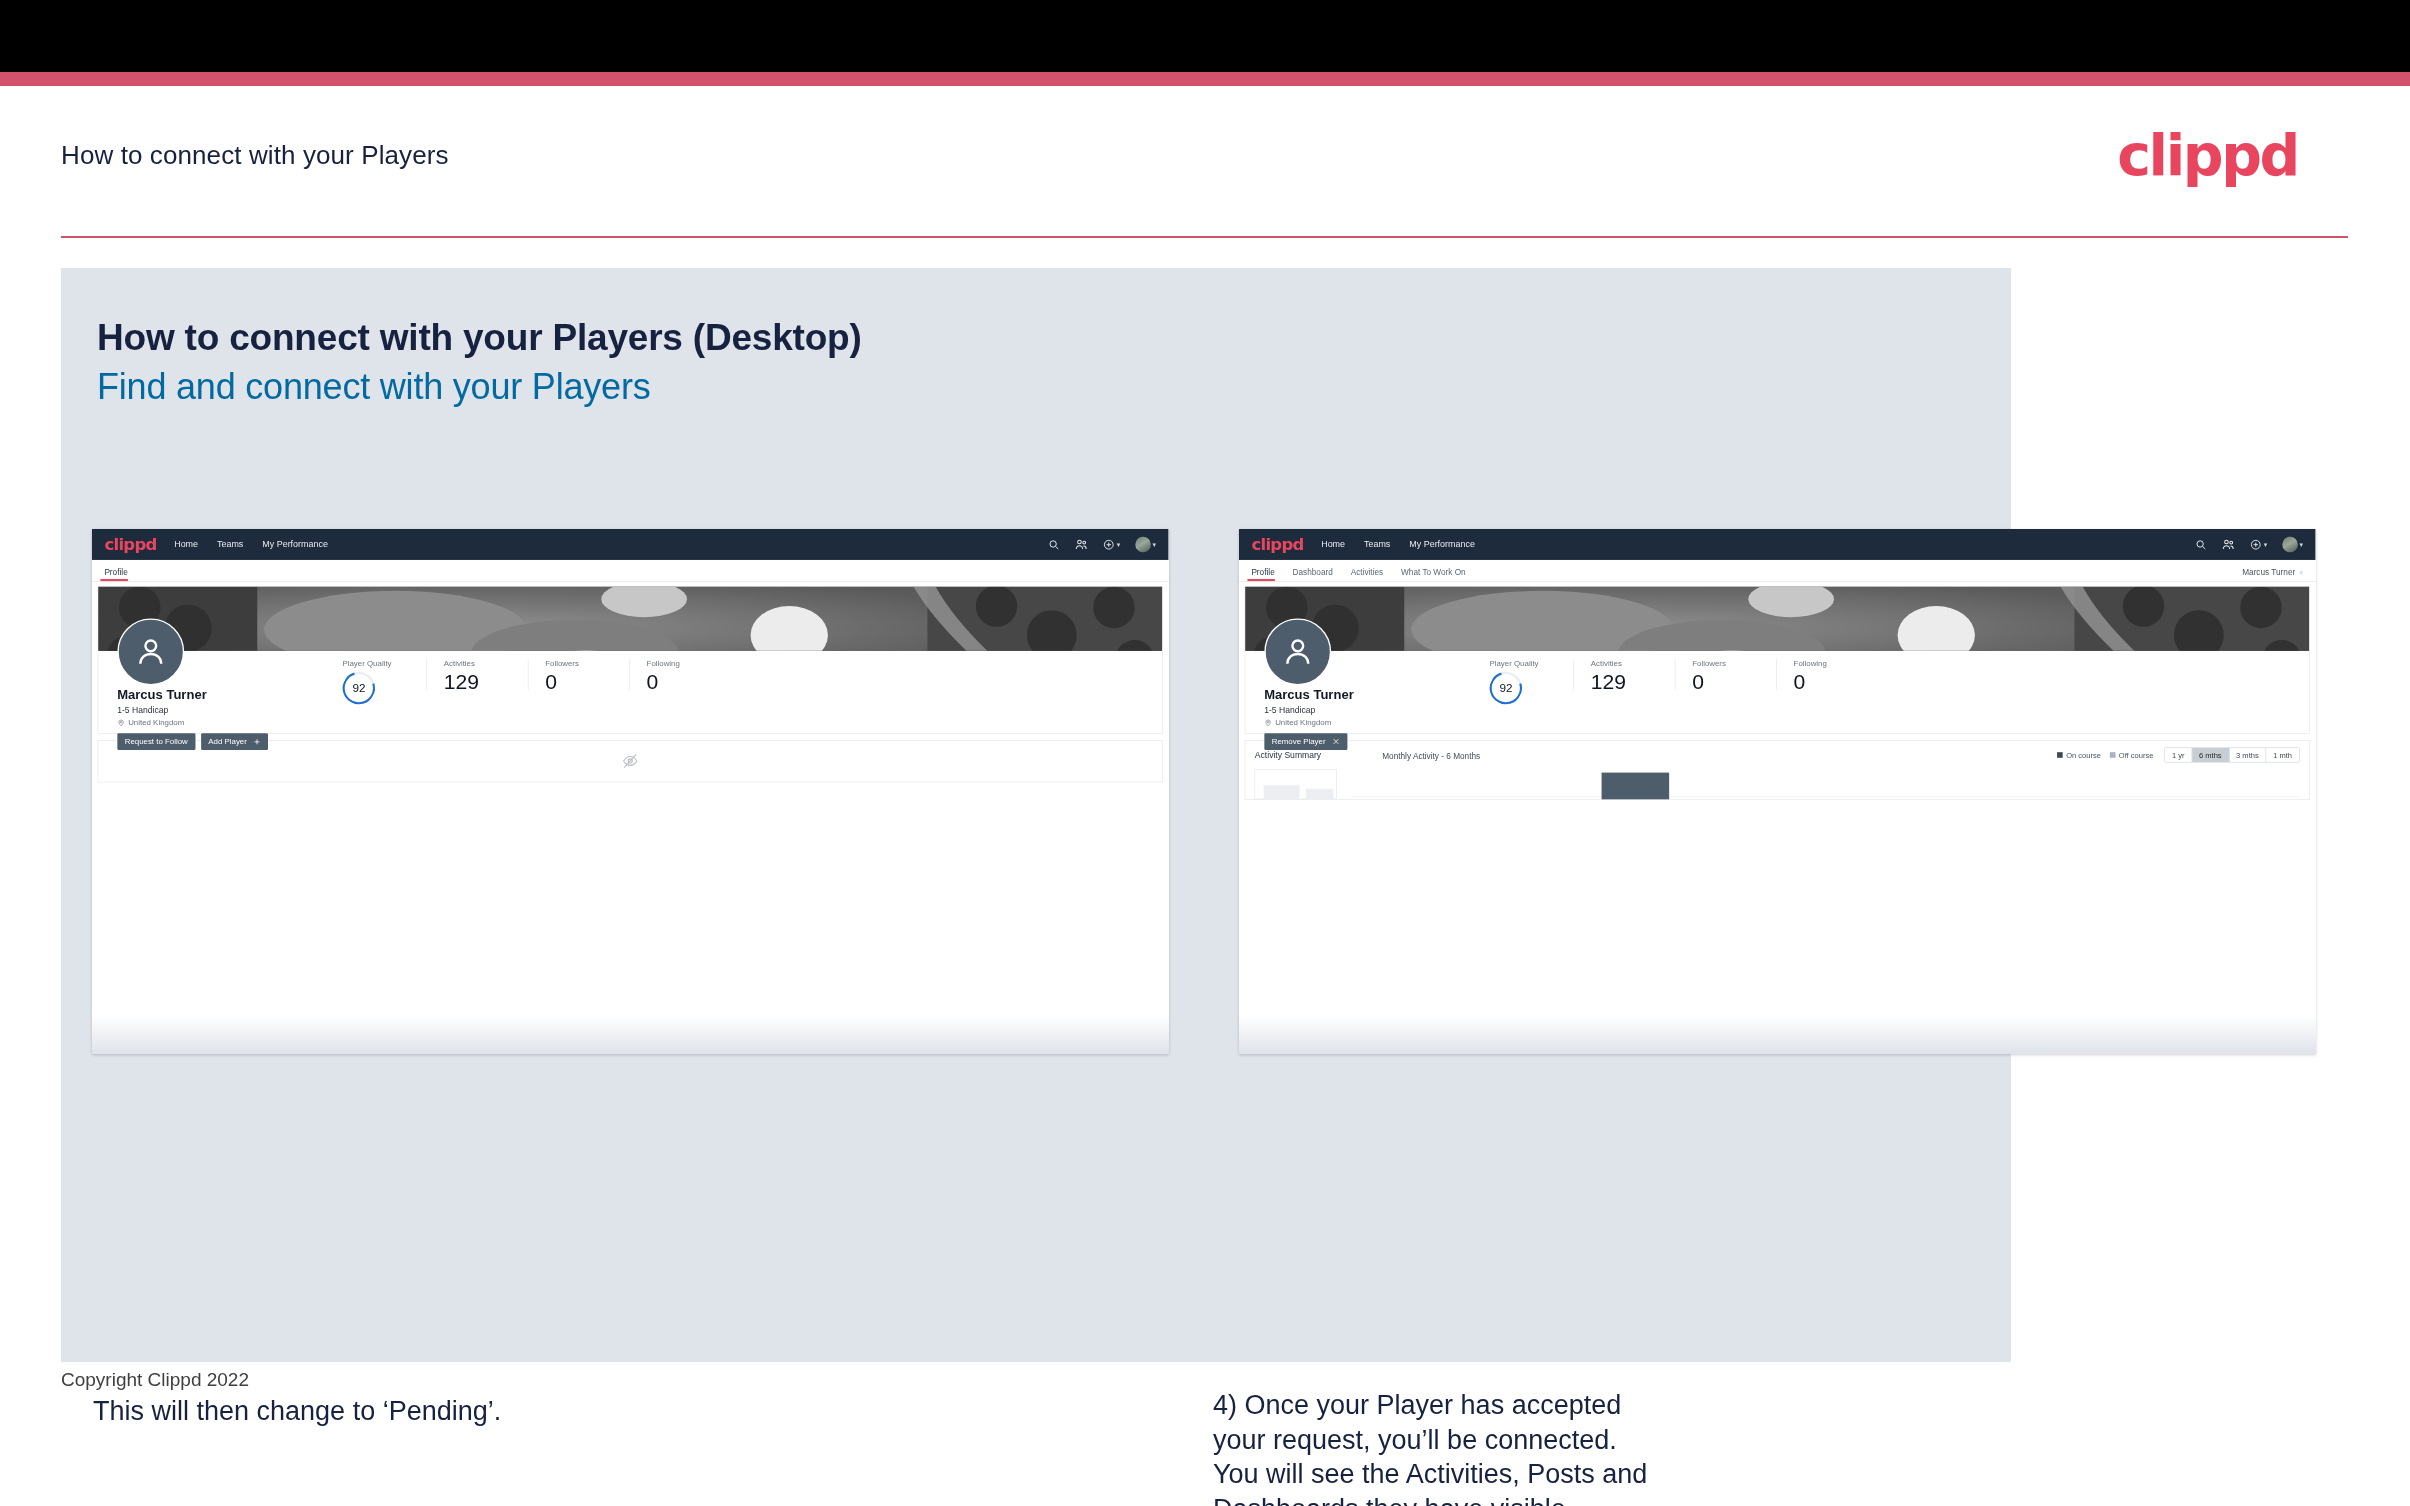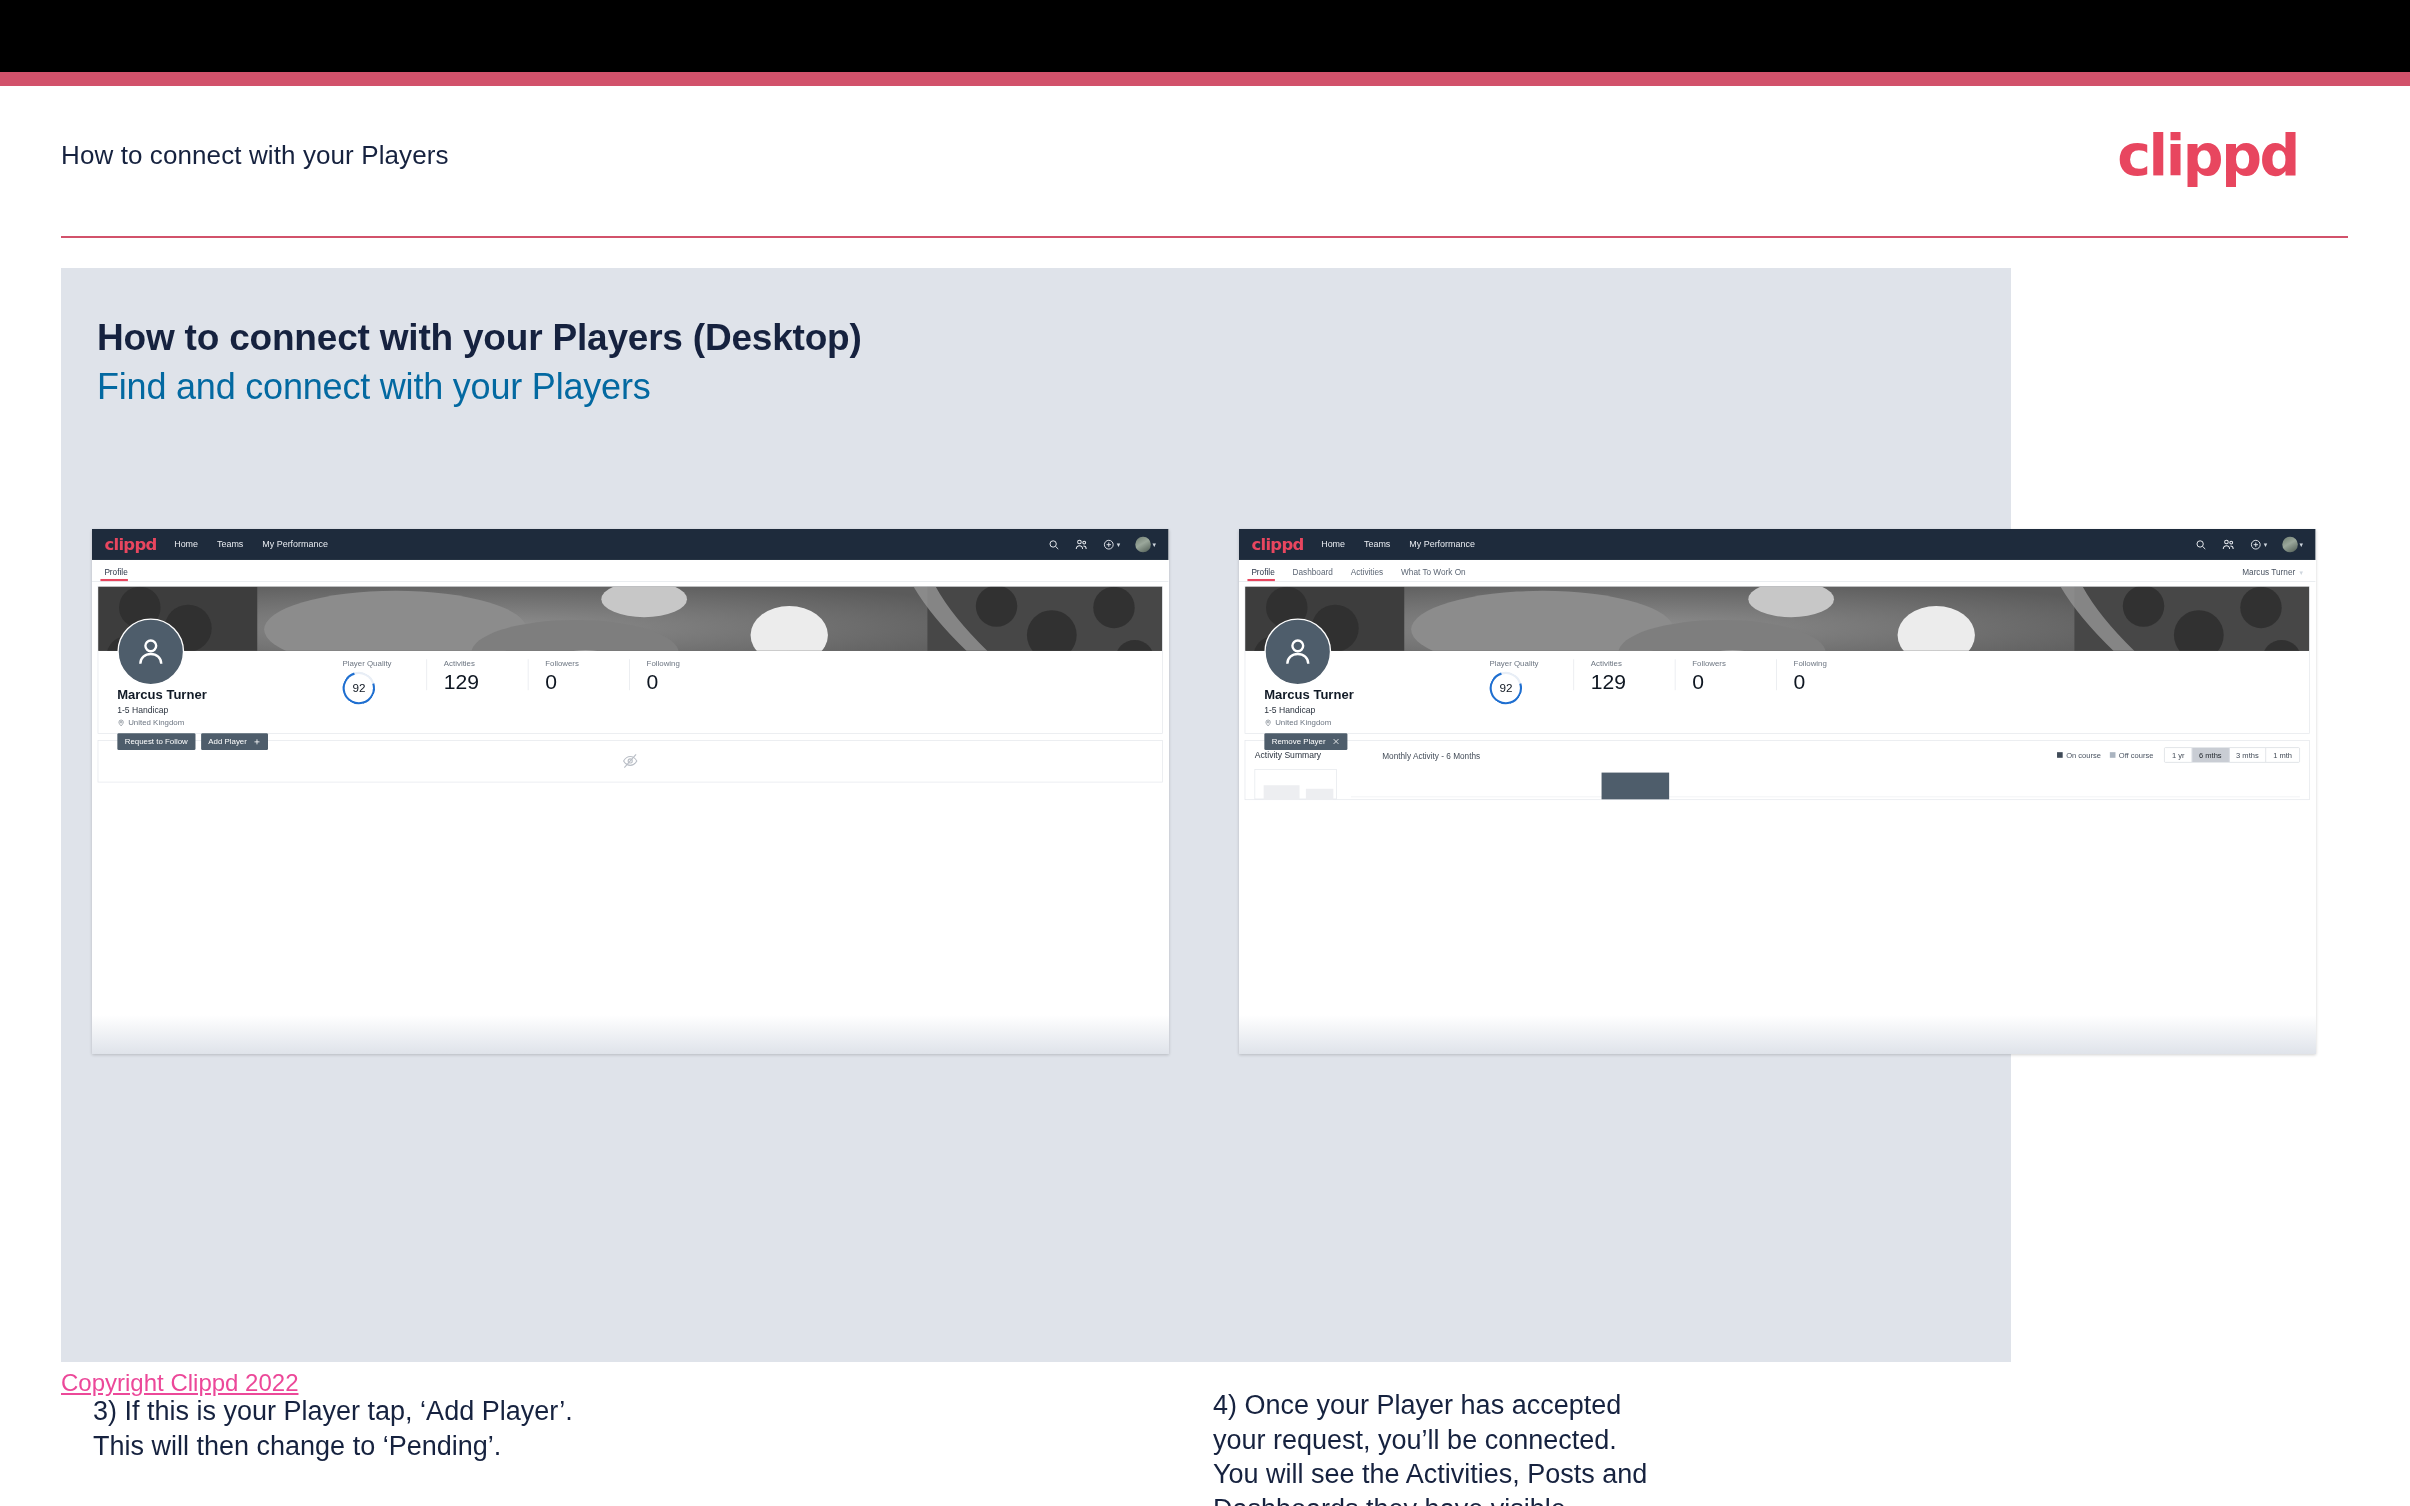--- a/index.html
+++ b/index.html
@@ -177,21 +177,21 @@
   .caption-right { left:1152px;top:1120px; }
 
   
   .fade {
     position:absolute; left:0; right:0; bottom:0; height:39px;
     background:linear-gradient(to bottom, rgba(223,227,234,0), rgba(223,227,234,1));
     pointer-events:none;
   }
 
   .footer-copy {
-    position:absolute; left:61px; top:1369px; font-size:24px; color:#ec4899;text-decoration:underline;
+    position:absolute; left:61px; top:1369px; font-size:19px; color:#404040;
   }
 </style>
 </head>
 <body>
 
 <div class="top-black"></div>
 <div class="top-pink"></div>
 
 <div class="slide-header">
   <div class="slide-header-title">How to connect with your Players</div>
@@ -507,21 +507,20 @@
           <div class="axis-line"></div>
           <div class="big-bar"></div>
         </div>
       </div>
 
     </div>
     <div class="fade"></div>
   </div>
 
   <div class="caption caption-left">
-    <div>3) If this is your Player tap, ‘Add Player’.</div>
     <div>This will then change to ‘Pending’.</div>
   </div>
   <div class="caption caption-right">
     <div>4) Once your Player has accepted</div>
     <div>your request, you’ll be connected.</div>
     <div>You will see the Activities, Posts and</div>
     <div>Dashboards they have visible.</div>
   </div>
 
 </div>

